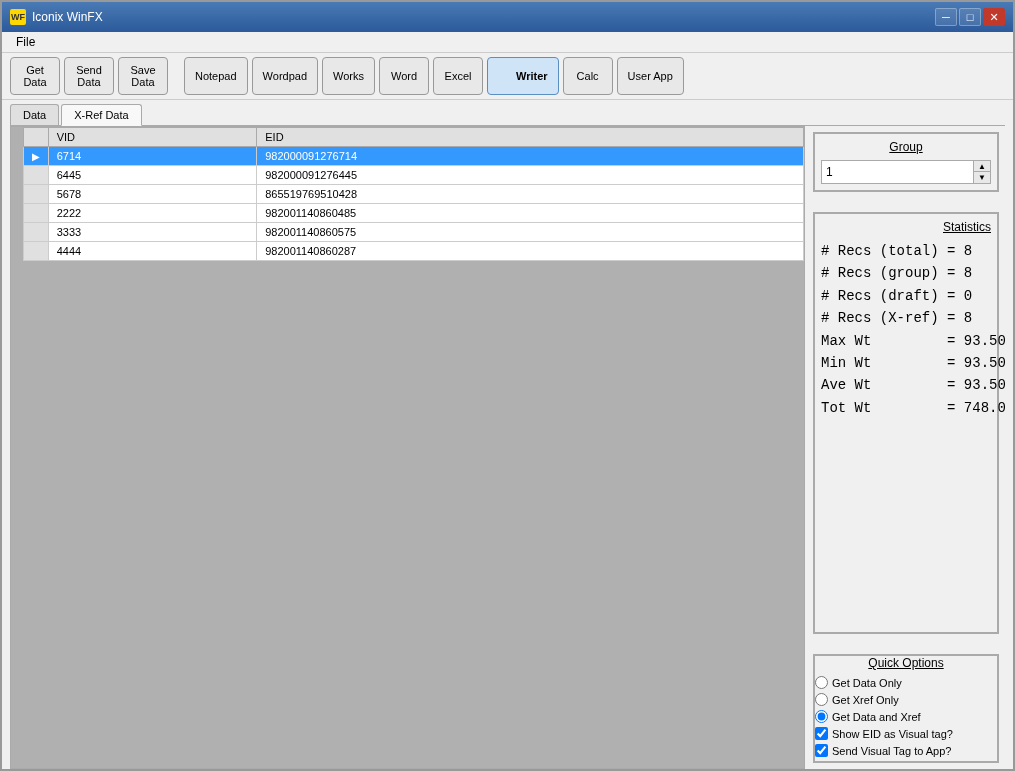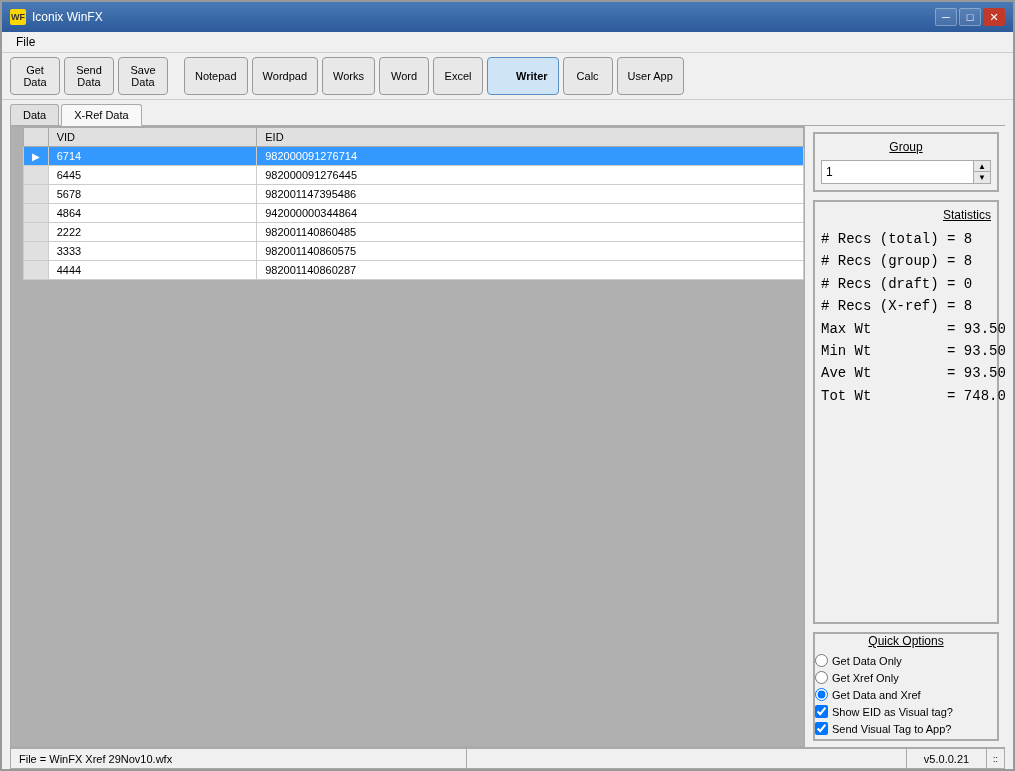--- a/index.html
+++ b/index.html
@@ -198,21 +198,21 @@
 
     .data-table tr.selected .row-indicator {
       background: #3399ff;
       color: white;
     }
 
     .right-panel {
       width: 200px;
       display: flex;
       flex-direction: column;
-      gap: 4px;
+      gap: 16px;
       padding: 0;
       background: #f0f0f0;
       border-left: 0;
       flex-shrink: 0;
     }
 
     .group-box {
       background: #f0f0f0;
       border: 2px solid #aaa;
       margin: 6px 6px 4px 8px;
@@ -439,26 +439,21 @@
     <td>982000091276714</td>
   </tr>
               <tr>
     <td class="row-indicator"></td>
     <td>6445</td>
     <td>982000091276445</td>
   </tr>
               <tr>
     <td class="row-indicator"></td>
     <td>5678</td>
-    <td>982001147395486</td>
-  </tr>
-              <tr>
-    <td class="row-indicator"></td>
-    <td>4864</td>
-    <td>942000000344864</td>
+    <td>865519769510428</td>
   </tr>
               <tr>
     <td class="row-indicator"></td>
     <td>2222</td>
     <td>982001140860485</td>
   </tr>
               <tr>
     <td class="row-indicator"></td>
     <td>3333</td>
     <td>982001140860575</td>
@@ -522,20 +517,14 @@
             <div class="option-row">
     <input type="checkbox" id="cb-1" checked="" style="">
     <label for="cb-1">Send Visual Tag to App?</label>
   </div>
           </div>
       </div>
 
     </div>
   </div>
 
-  <div class="status-bar">
-    <div class="status-left">File = WinFX Xref 29Nov10.wfx</div>
-    <div class="status-middle"></div>
-    <div class="status-right">v5.0.0.21</div>
-    <div class="status-icon">::</div>
-  </div>
 
 </div>
 
 </body></html>

